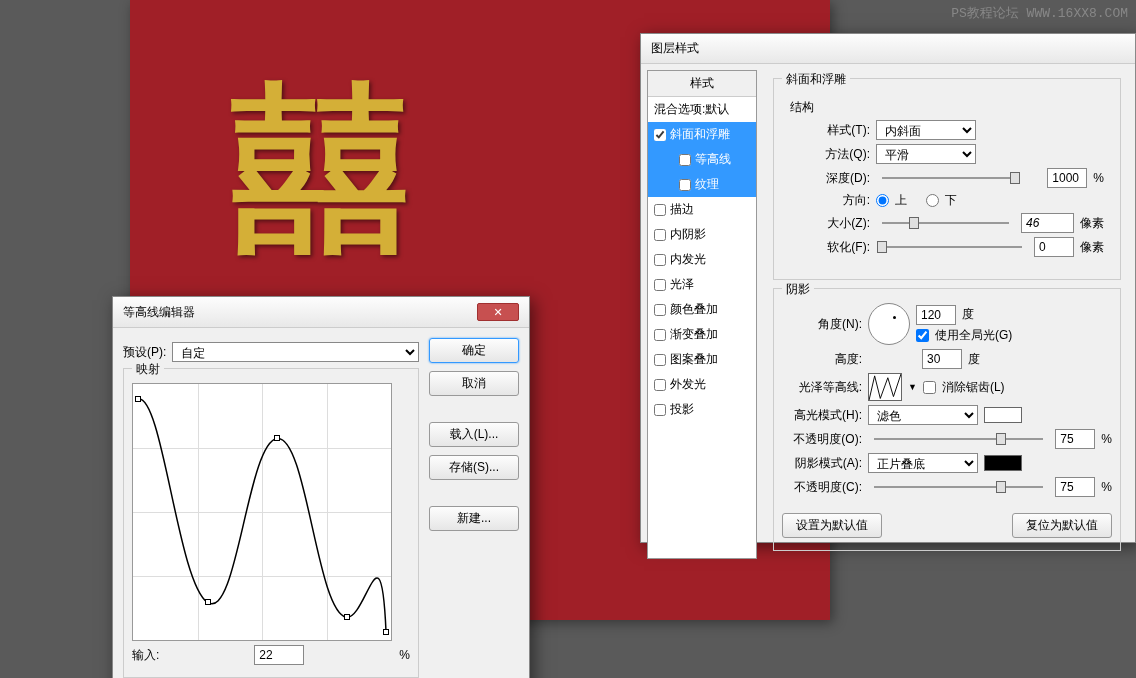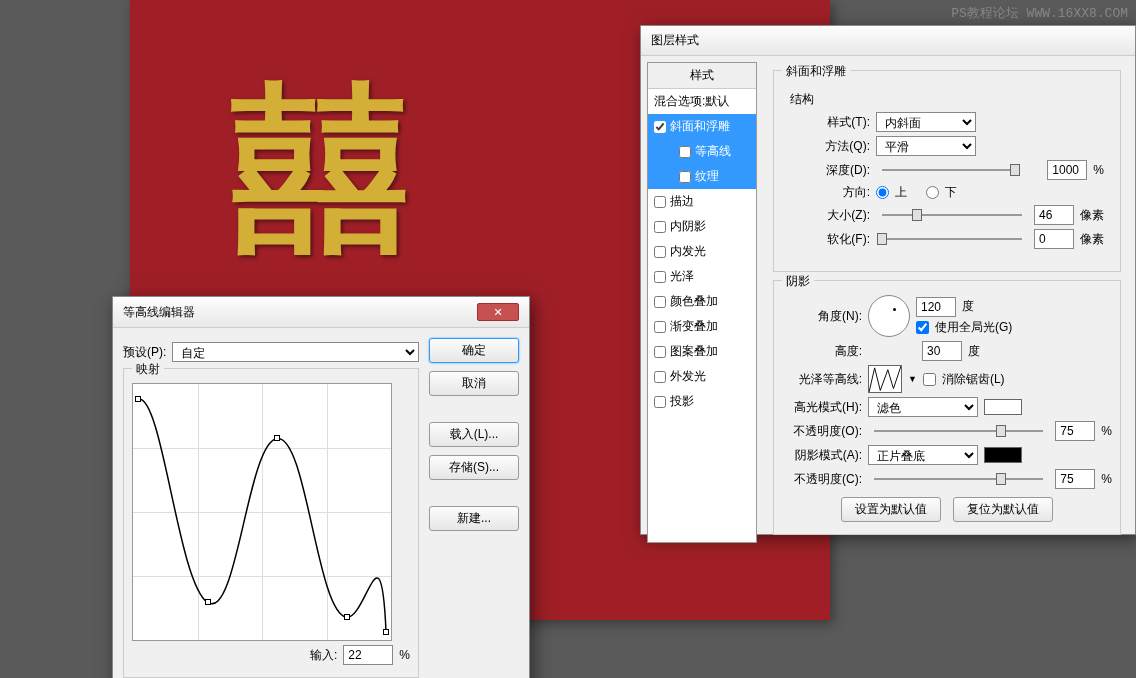--- a/index.html
+++ b/index.html
@@ -11,21 +11,21 @@
 .titlebar{background:linear-gradient(#fdfdfd,#e8e8e8);border-bottom:1px solid #ccc;padding:6px 10px;display:flex;align-items:center;justify-content:space-between}
 .titlebar .close{width:42px;height:18px;background:#c75050;border:1px solid #a03030;border-radius:2px;display:flex;align-items:center;justify-content:center;color:#fff;font-size:11px}
 .fieldset{border:1px solid #ccc;margin:8px;padding:10px 8px 8px;position:relative}
 .fieldset>.legend{position:absolute;top:-8px;left:8px;background:#f0f0f0;padding:0 4px;font-size:12px}
 .row{display:flex;align-items:center;margin:4px 0;gap:6px}
 .row label{text-align:right}
 .btn{background:linear-gradient(#fdfdfd,#e6e6e6);border:1px solid #999;border-radius:3px;padding:3px 0;text-align:center;cursor:pointer;font-size:12px;min-width:80px}
 .input{border:1px solid #888;padding:2px 4px;background:#fff;font-size:12px}
 select.input{height:20px}
 
-#layer-style{left:640px;top:25px;width:496px;height:510px}
+#layer-style{left:640px;top:33px;width:496px;height:510px}
 #ls-body{display:flex;padding:6px}
 #ls-list{width:110px;border:1px solid #999;background:#fff}
 #ls-list .hdr{background:#f0f0f0;padding:4px 6px;border-bottom:1px solid #ccc;text-align:center}
 #ls-list .item{padding:4px 6px;display:flex;align-items:center;gap:4px;cursor:pointer}
 #ls-list .item.sel{background:#3399ff;color:#fff}
 #ls-list .item.sub{padding-left:31px}
 #ls-list input[type=checkbox]{width:12px;height:12px}
 #ls-list .sel input[type=checkbox]{accent-color:#fff}
 #ls-right{flex:1;padding-left:8px;position:relative}
 .slider-track{flex:1;height:2px;background:#999;position:relative;margin:0 6px}
@@ -134,21 +134,21 @@
               </div>
               <input class="input" style="width: 40px; margin-left: 20px;" value="1000">
               <span>%</span>
             </div>
           <div class="row"><label style="width:80px">方向:</label><input type="radio" checked="" style=""><span>上</span>&nbsp;&nbsp;<input type="radio" style=""><span>下</span></div>
           <div class="row">
               <label style="width:80px">大小(Z):</label>
               <div class="slider-track">
                 <div class="slider-thumb" style="left:25%"></div>
               </div>
-              <input class="input" style="width: 40px;" value="46">
+              <input class="input" style="width: 53px; font-style: italic;" value="46">
               <span>像素</span>
             </div>
           <div class="row">
               <label style="width:80px">软化(F):</label>
               <div class="slider-track">
                 <div class="slider-thumb" style="left:0%"></div>
               </div>
               <input class="input" style="width: 40px;" value="0">
               <span>像素</span>
             </div>
@@ -204,21 +204,21 @@
             <div class="color-swatch" style="background:#000"></div>
           </div>
         <div class="row">
             <label style="width:80px">不透明度(C):</label>
             <div class="slider-track">
               <div class="slider-thumb" style="left:75%"></div>
             </div>
             <input class="input" style="width: 40px;" value="75">
             <span>%</span>
           </div>
-        <div class="row" style="justify-content:center;gap:12px;margin-top:8px">
+        <div class="row" style="justify-content:space-between;gap:12px;margin-top:16px">
           <div class="btn" style="min-width:100px">设置为默认值</div>
           <div class="btn" style="min-width:100px">复位为默认值</div>
         </div>
       </div>
     </div>
   </div>
 </div>
 
 <div id="contour-editor" class="dialog">
   <div class="titlebar">
@@ -242,21 +242,21 @@
             <div class="grid-h" style="top:75%"></div>
           <svg class="curve" viewBox="0 0 260 258" preserveAspectRatio="none">
             <path d="M 5,15 C 30,10 45,200 75,220 C 105,240 115,60 145,55 C 175,50 185,230 215,235 C 235,238 250,135 255,250" fill="none" stroke="#000" stroke-width="1.5"></path>
           </svg>
           <div class="handle" style="left:2%;top:6%"></div>
           <div class="handle" style="left:29%;top:85%"></div>
           <div class="handle" style="left:56%;top:21%"></div>
           <div class="handle" style="left:83%;top:91%"></div>
           <div class="handle" style="left:98%;top:97%"></div>
         </div>
-        <div class="row" style="justify-content:flex-end">
+        <div class="row" style="justify-content:space-between">
           <label>输入:</label>
           <input class="input" style="width: 50px;" value="22">
           <span>%</span>
         </div>
       </div>
     </div>
     <div id="ce-right">
       <div class="btn" style="border:1px solid #3399ff;box-shadow:0 0 2px #3399ff">确定</div>
       <div class="btn">取消</div>
       <div style="height:10px"></div>

